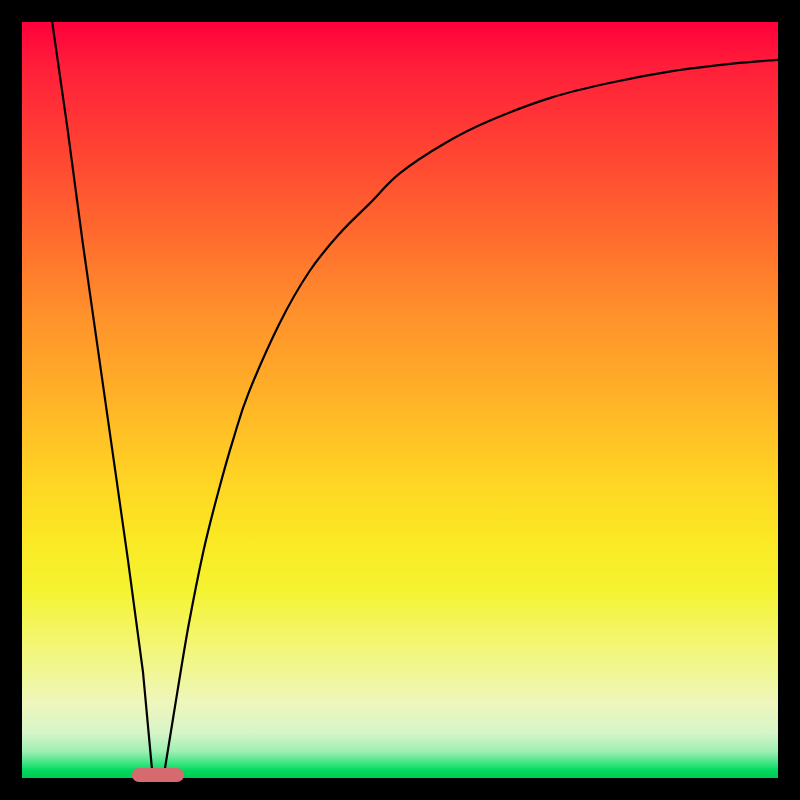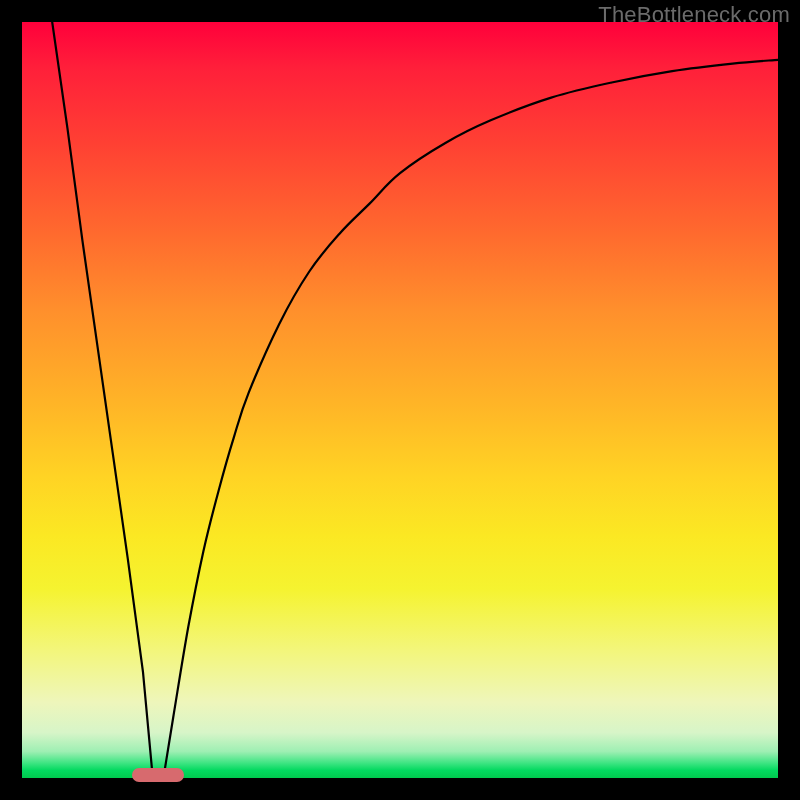--- a/index.html
+++ b/index.html
@@ -76,15 +76,14 @@
   <div class="plot-area">
 
     <svg class="curve-svg" viewBox="0 0 756 756" preserveAspectRatio="none">
       <path id="curve-path" fill="none" stroke="#000" stroke-width="2.2" stroke-linecap="round" d="M30.2 0.0 L45.4 105.8 L60.5 219.2 L75.6 325.1 L90.7 430.9 L105.8 536.8 L121.0 650.2 L130.8 756.0 M 141.4 756.0 C 143.1 745.1, 146.7 722.7, 151.2 695.5 C 155.7 668.3, 160.9 634.7, 166.3 604.8 C 171.8 574.9, 176.0 553.7, 181.4 529.2 C 186.9 504.7, 191.1 489.1, 196.6 468.7 C 202.0 448.3, 206.2 433.5, 211.7 415.8 C 217.1 398.1, 218.6 390.9, 226.8 370.4 C 235.0 350.0, 246.2 324.2, 257.0 302.4 C 267.9 280.6, 276.4 265.8, 287.3 249.5 C 298.2 233.2, 306.6 223.9, 317.5 211.7 C 328.4 199.4, 336.9 192.3, 347.8 181.4 C 358.6 170.6, 364.4 162.1, 378.0 151.2 C 391.6 140.3, 407.0 130.5, 423.4 121.0 C 439.7 111.4, 449.7 106.4, 468.7 98.3 C 487.8 90.1, 507.4 82.4, 529.2 75.6 C 551.0 68.8, 567.9 65.2, 589.7 60.5 C 611.5 55.7, 628.4 52.5, 650.2 49.1 C 671.9 45.7, 691.6 43.6, 710.6 41.6 C 729.7 39.5, 747.8 38.5, 756.0 37.8"></path>
     </svg>
 
     <div class="pill" id="pill-marker" style="left: 136.08px; top: 753px;"></div>
 
   </div>
 
-  <div class="watermark">TheBottleneck.com</div>
 
 </div>
 
 </body></html>

